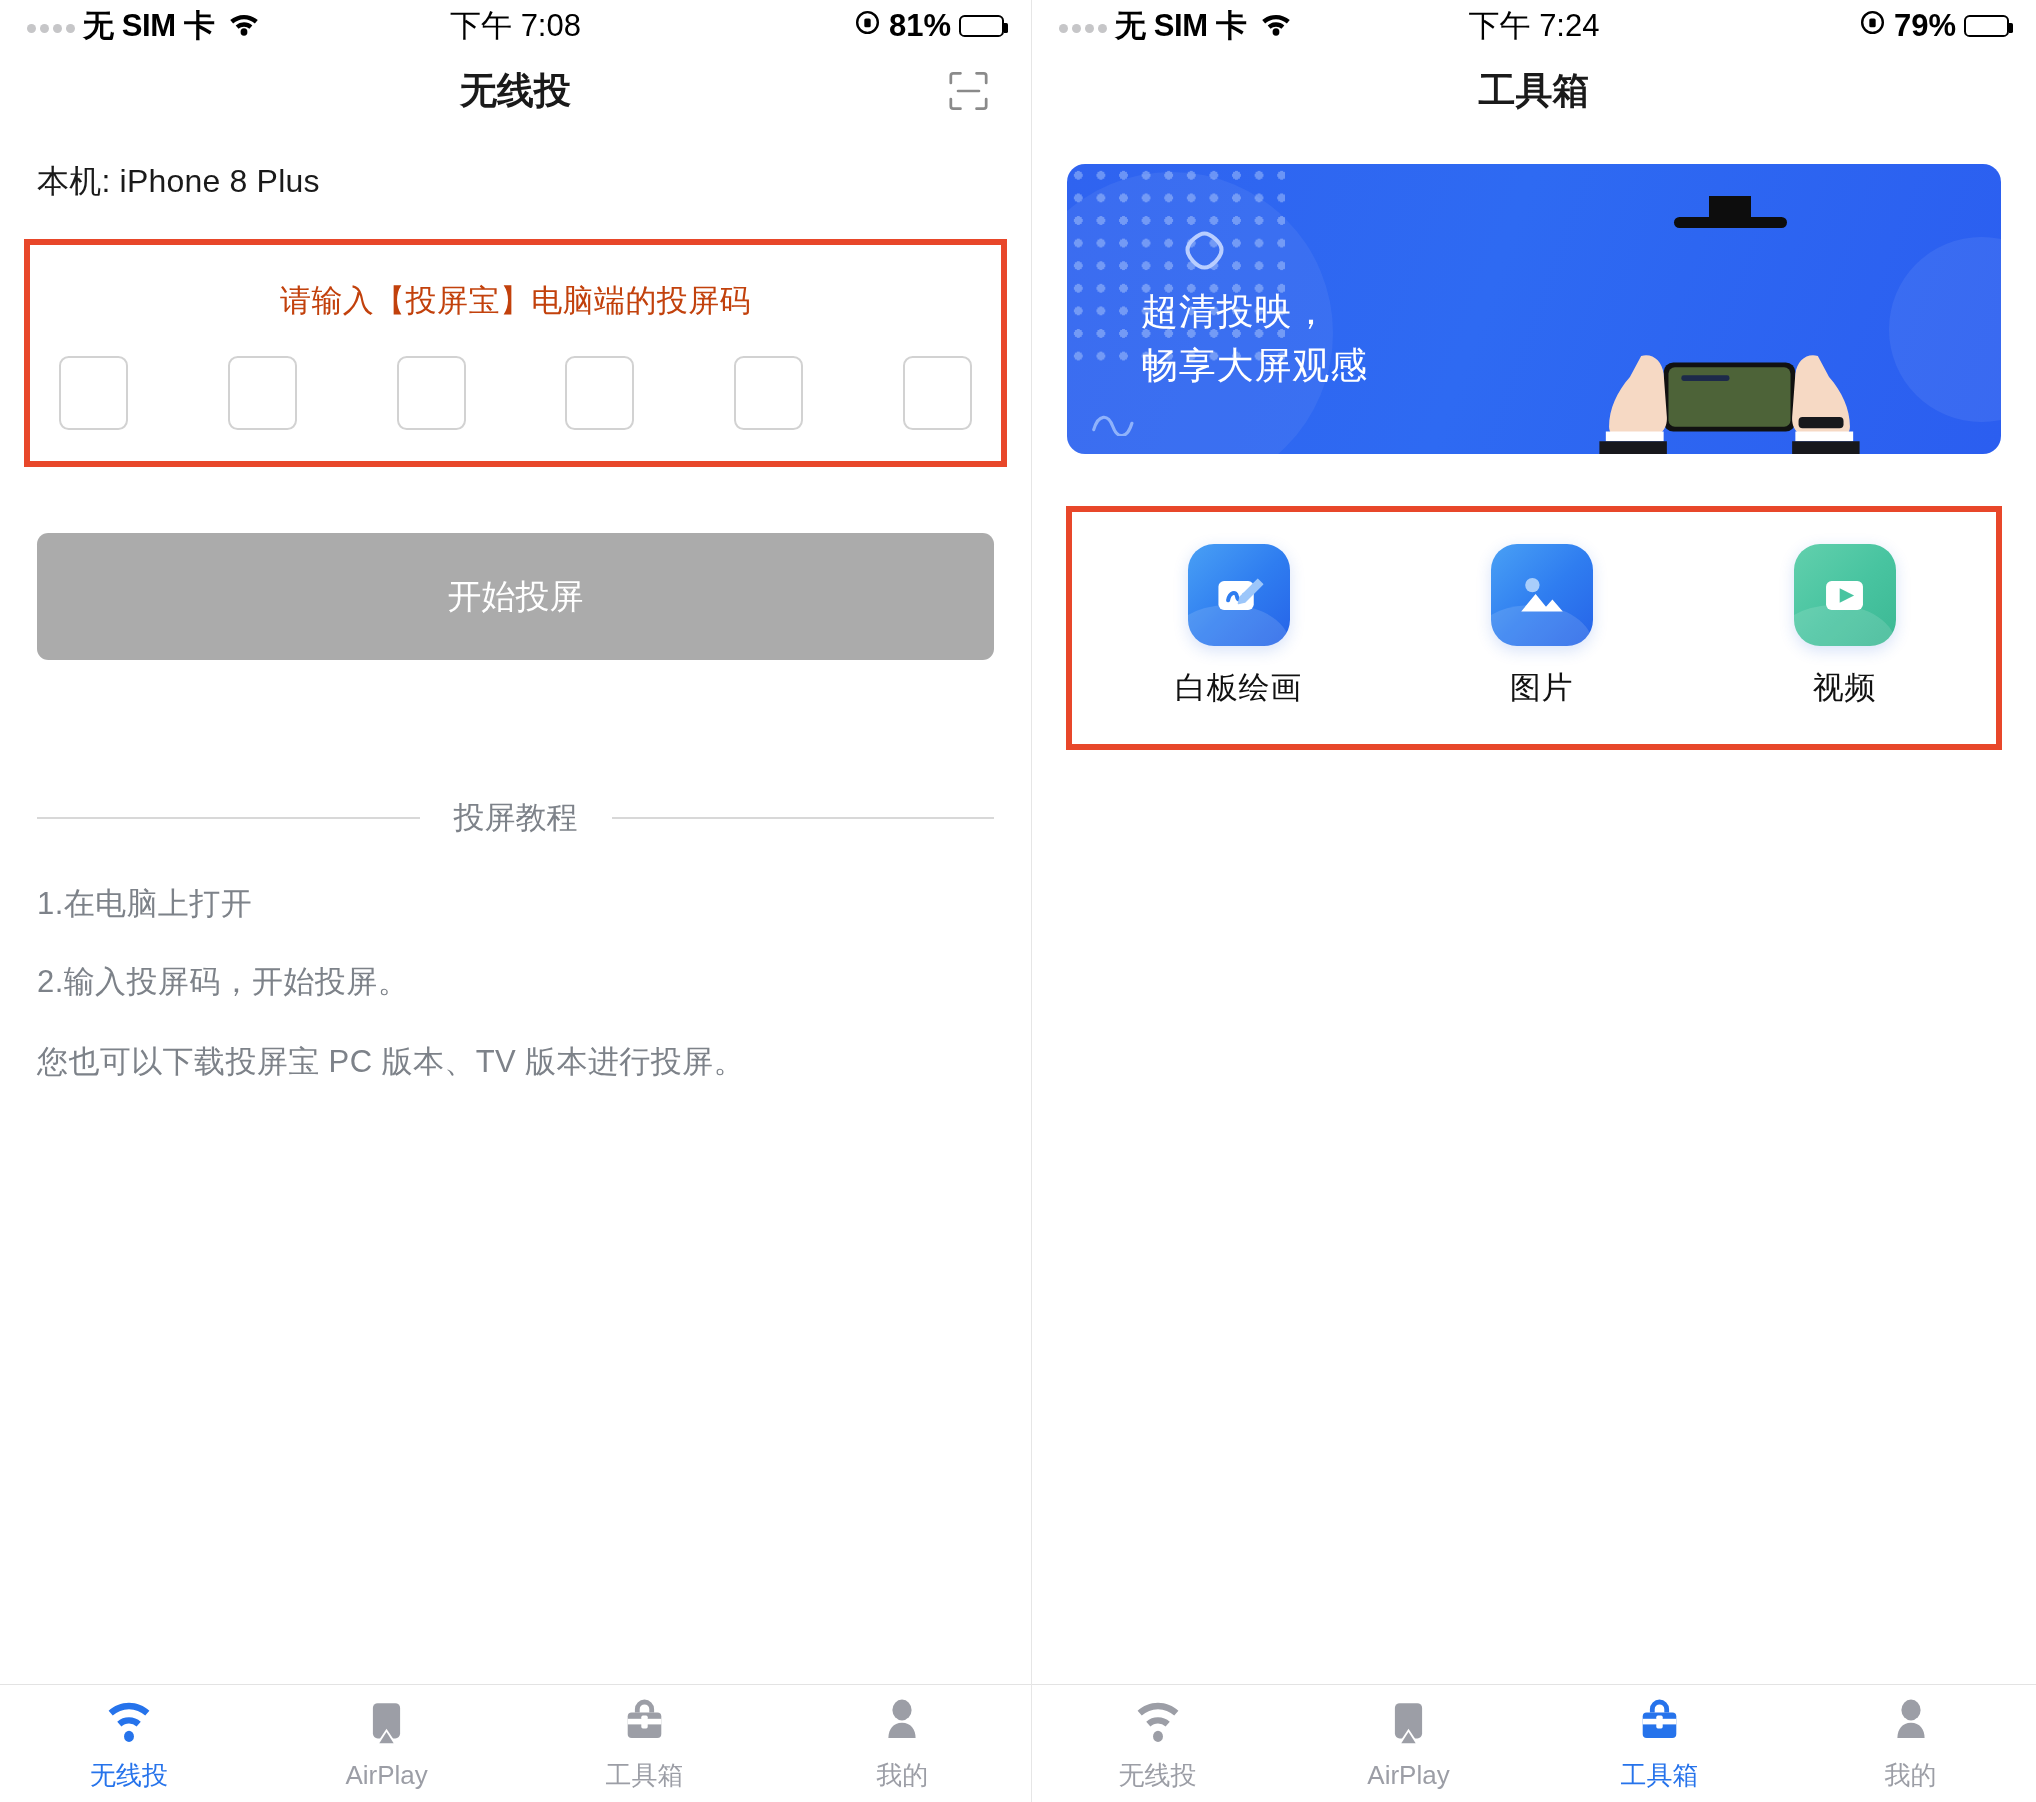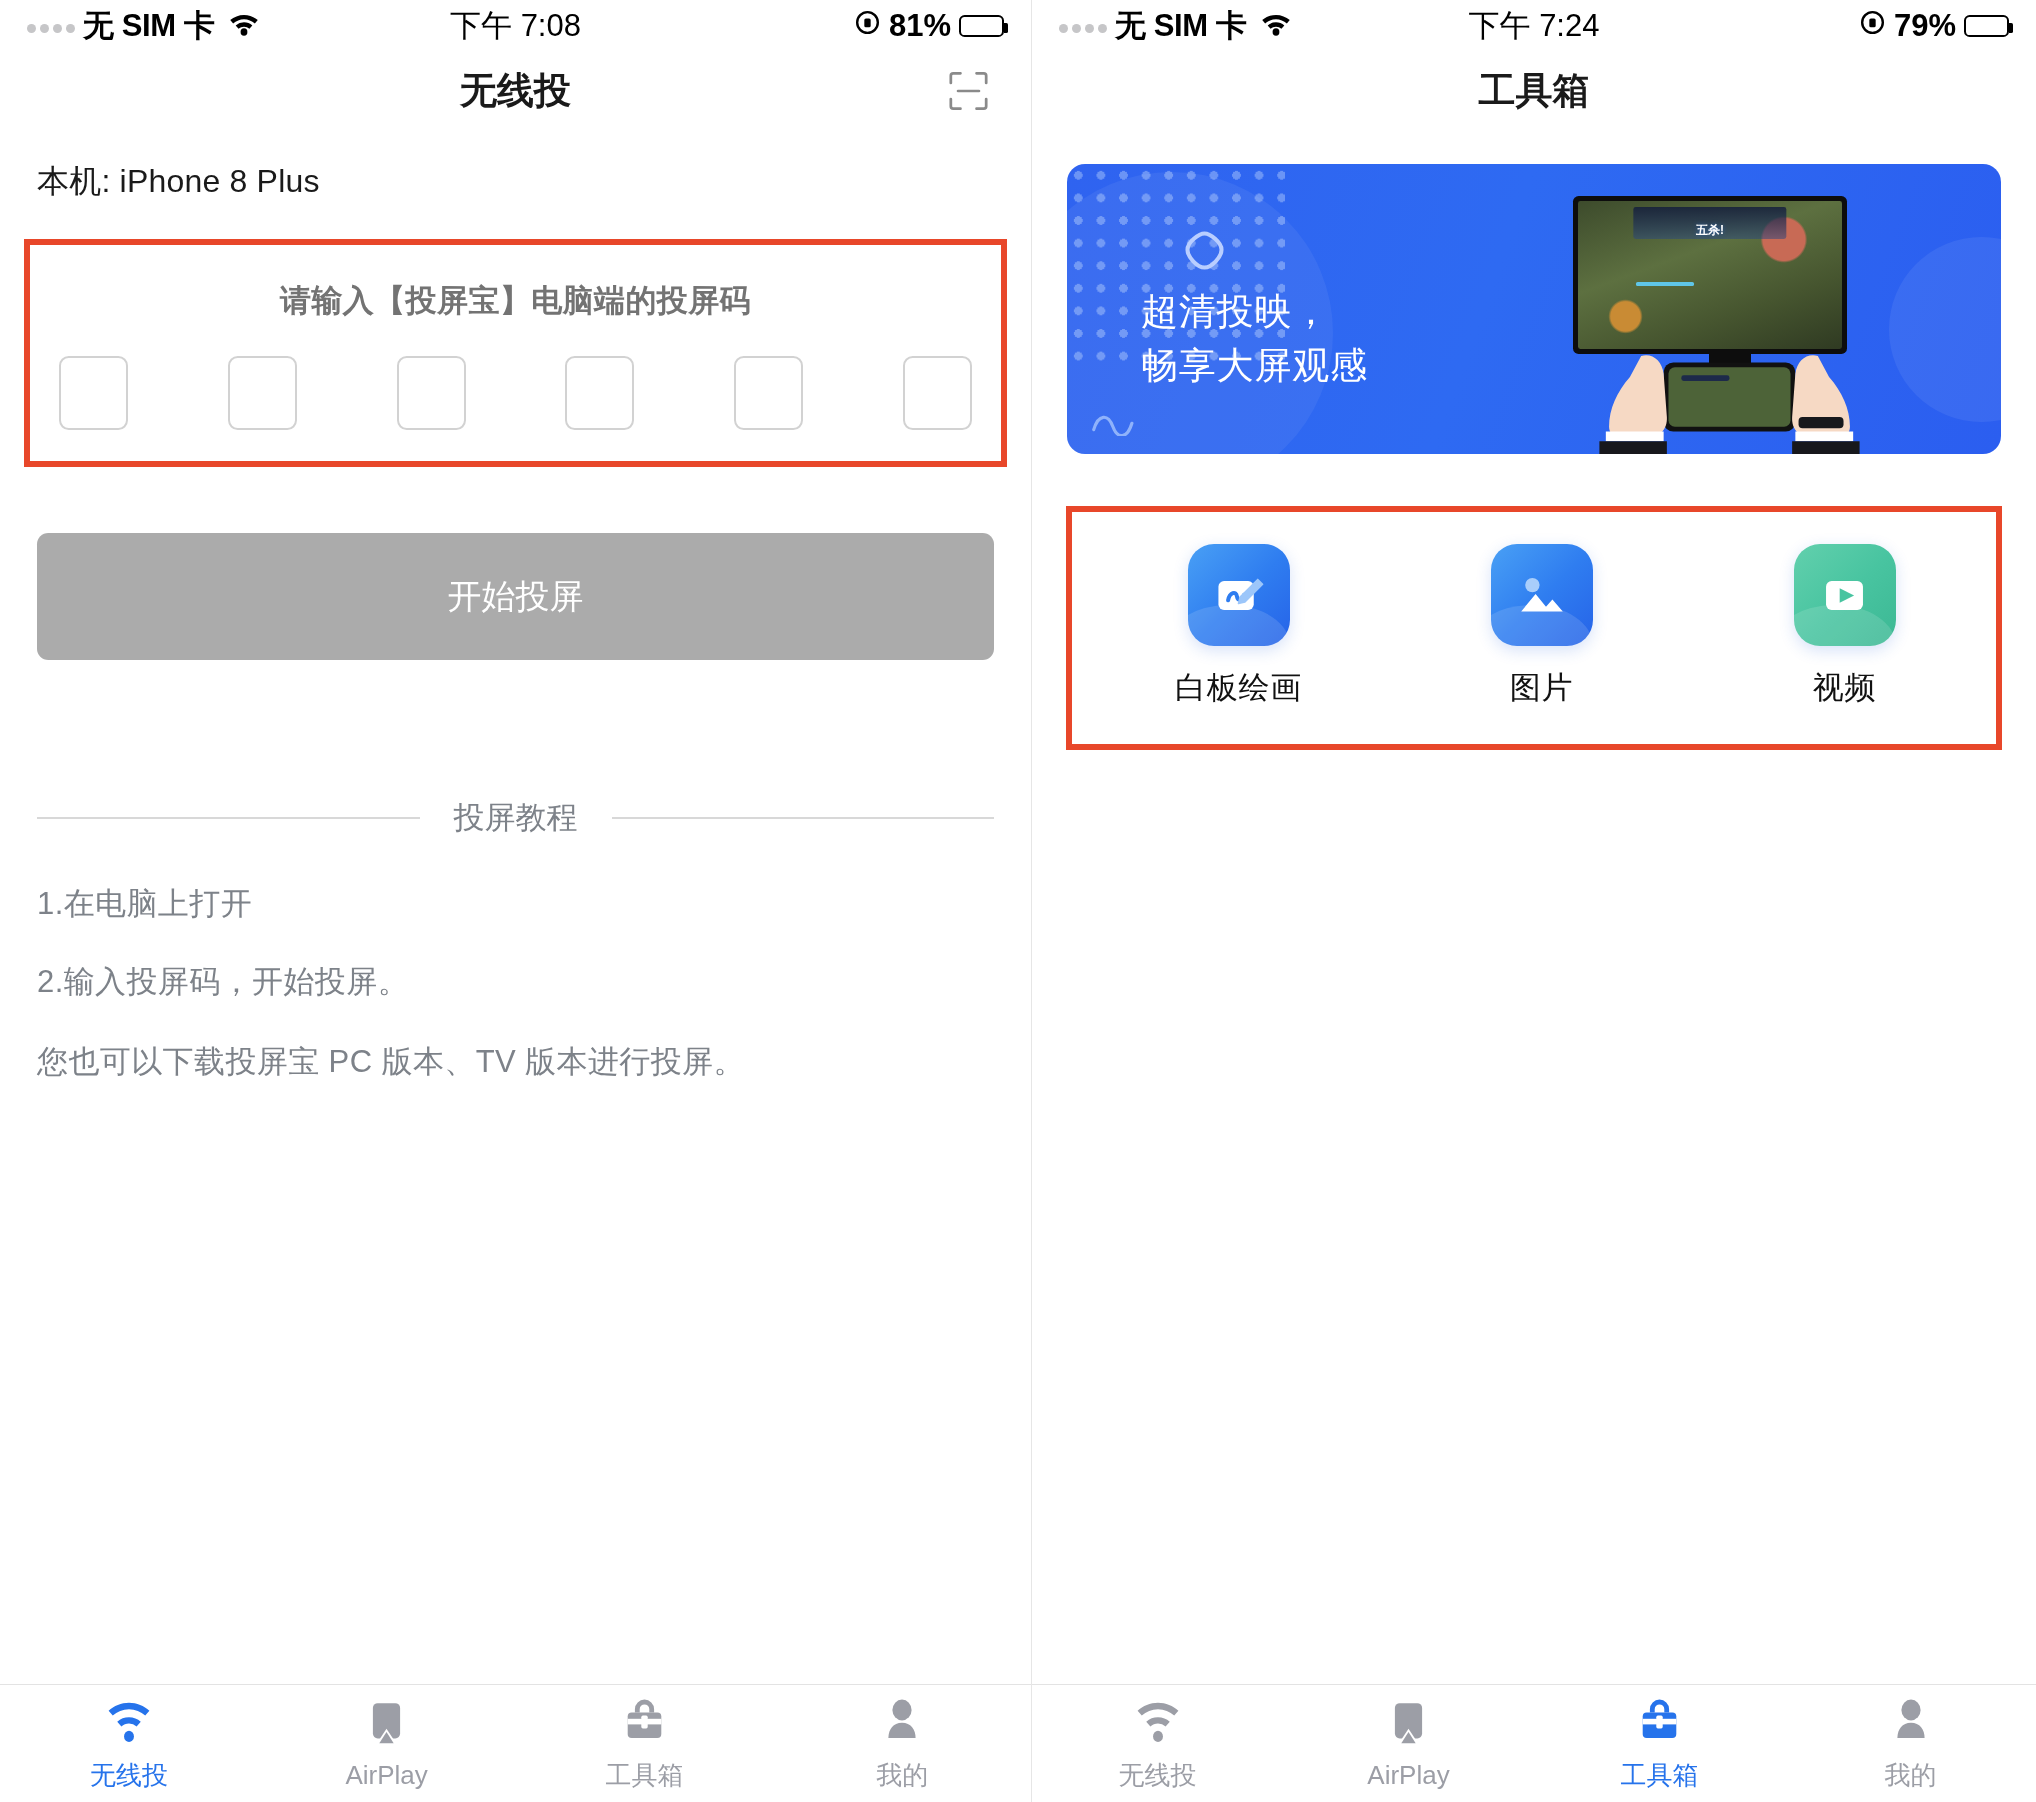--- a/index.html
+++ b/index.html
@@ -73,22 +73,22 @@
     font-size: 32px; color: #1a1a1a; padding: 31px 0 0 37px;
     letter-spacing: 0.2px;
   }
   .redbox { border: 6.4px solid #e8472a; }
 
   .code-card {
     margin: 35px 24px 0 24px;
     padding: 35px 14.5px 31px 14.5px;
   }
   .code-title {
-    text-align: center; font-size: 31px; font-weight: 700;
-    color: #737373; letter-spacing: 0.4px;
+    text-align: center; font-size: 31px; font-weight: 400;
+    color: #c2410c; letter-spacing: 0.4px;
   }
   .code-boxes {
     display: flex; justify-content: space-between;
     margin-top: 34px; padding: 0 14.5px;
   }
   .code-box {
     width: 69px; height: 74px;
     border: 2.4px solid #d2d2d2; border-radius: 9.7px;
     background: #fff;
   }
@@ -397,27 +397,20 @@
         <div class="swirl">
           <svg width="52" height="35" viewBox="0 0 64 44" fill="none" stroke="#8fb2fb" stroke-width="4" stroke-linecap="round">
               <path d="M4 36c6-20 18-20 24-4s18 16 24-4"></path>
             </svg>
         </div>
         <div class="headline">
           <div>超清投映，</div>
           <div>畅享大屏观感</div>
         </div>
         <div class="tv-wrap">
-          <div class="tv-frame">
-            <div class="tv-screen">
-              <div class="banner-strip"></div>
-              <div class="pentakill">五杀!</div>
-              <div class="hpbar"></div>
-            </div>
-          </div>
           <div class="tv-stand"></div>
           <div class="tv-base"></div>
         </div>
         <div class="hands">
           <svg width="339" height="106" viewBox="0 0 420 132">
             <rect x="128" y="18" width="164" height="86" rx="12" fill="#111"></rect>
             <rect x="134" y="24" width="152" height="74" rx="8" fill="#4d6338"></rect>
             <rect x="150" y="34" width="60" height="7" rx="3" fill="#1d2a4a"></rect>
             <path d="M100 10c14-4 26 6 28 22l4 54c1 16-10 26-24 26H74c-8 0-14-6-14-14 0-22 10-44 26-62z" fill="#f6d9c4"></path>
             <path d="M320 10c-14-4-26 6-28 22l-4 54c-1 16 10 26 24 26h34c8 0 14-6 14-14 0-22-10-44-26-62z" fill="#f6d9c4"></path>

